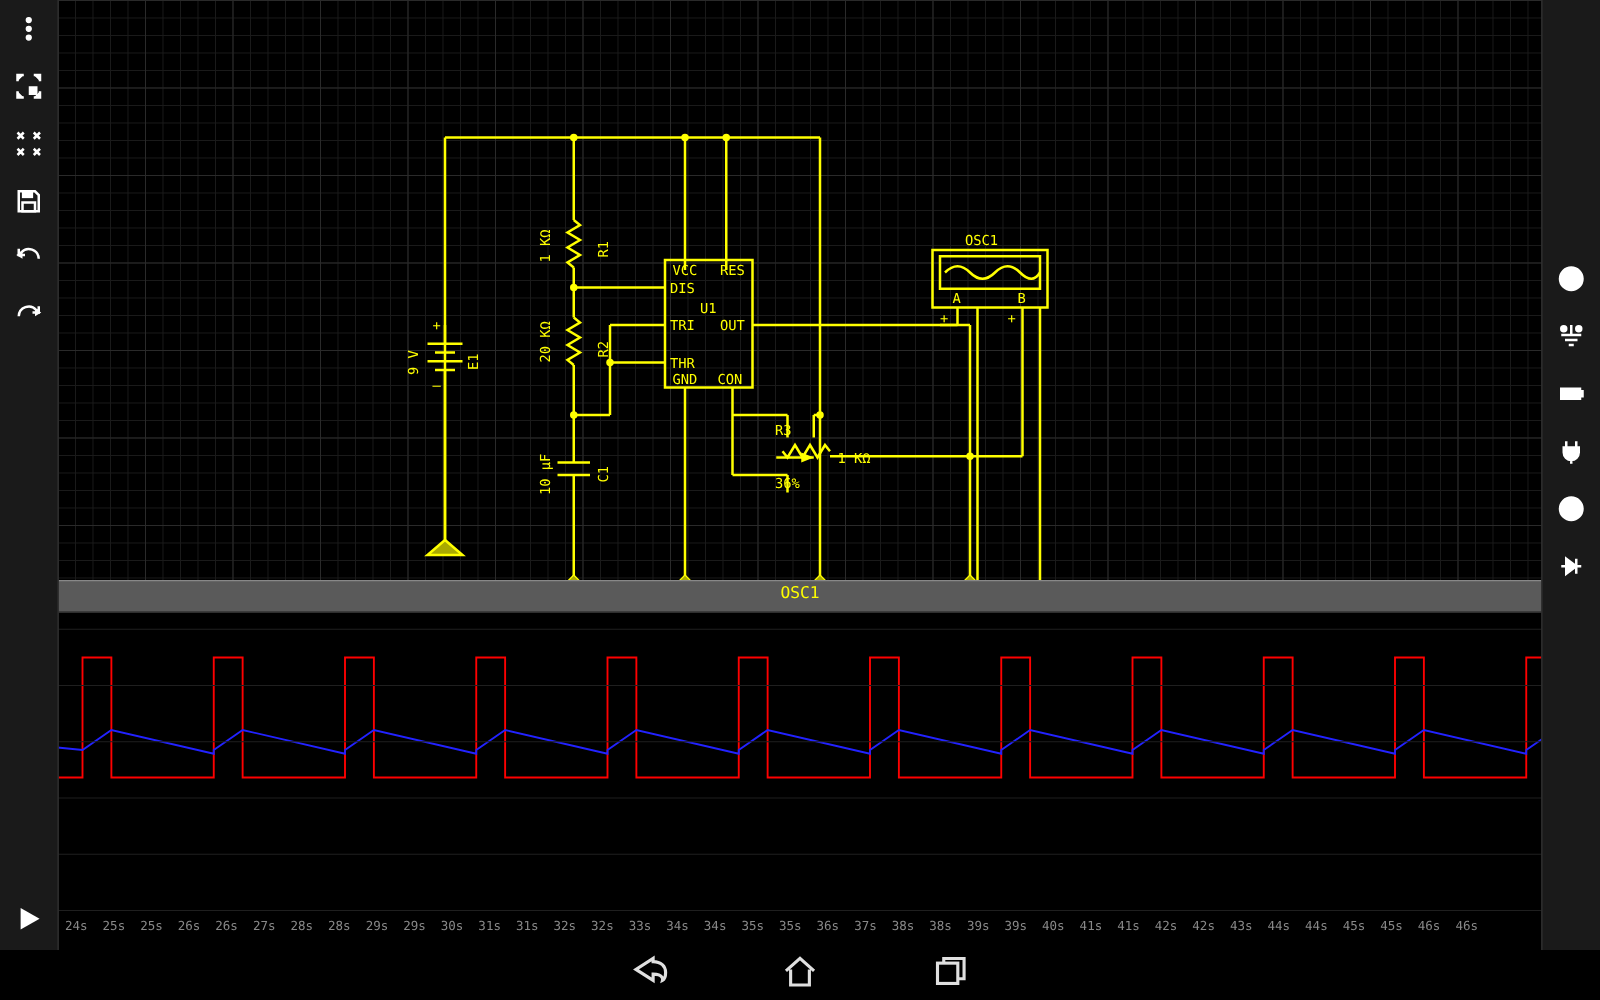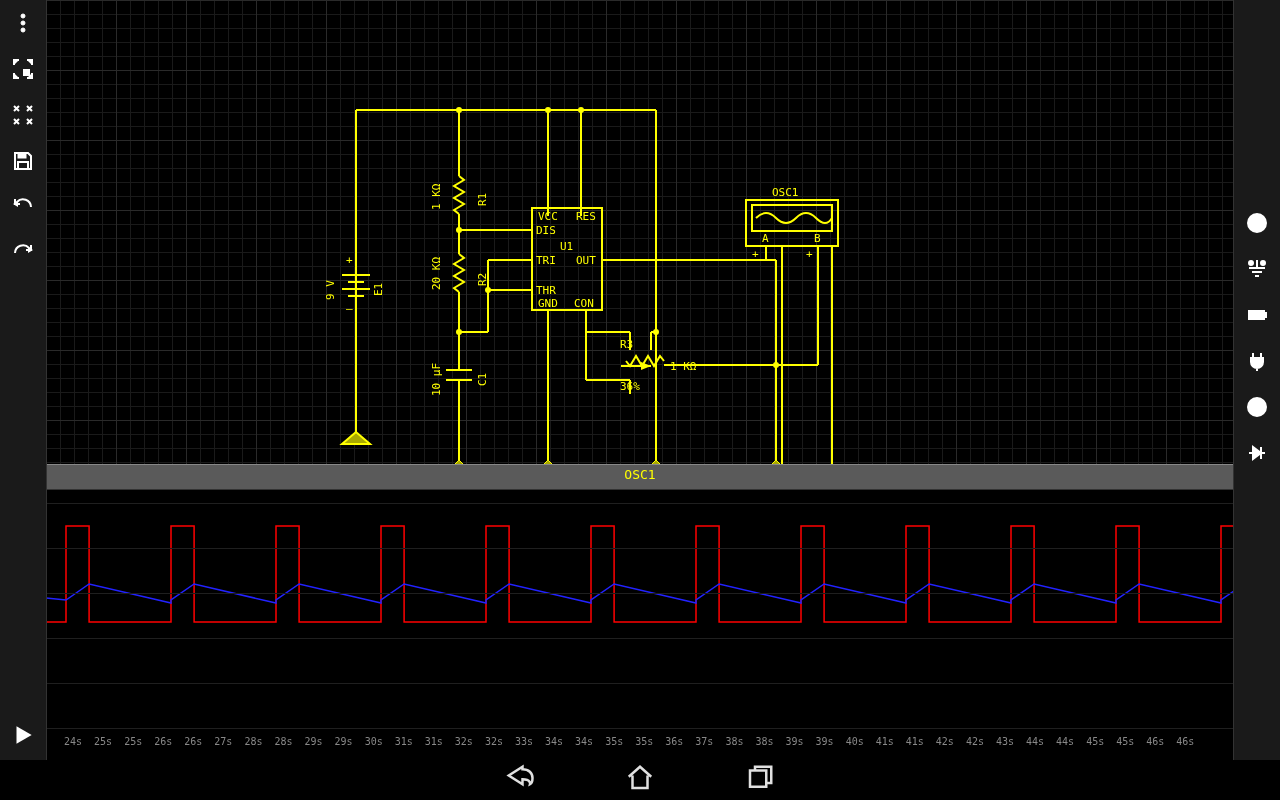--- a/index.html
+++ b/index.html
@@ -12,21 +12,21 @@
 .schematic{position:absolute;left:0;top:0;width:100%;height:100%;pointer-events:none}
 .schematic *{pointer-events:auto}
 .wire{stroke:#ff0;stroke-width:2;fill:none}
 .comp-text{fill:#ff0;font-size:11px;font-family:monospace}
 .comp-text-v{fill:#ff0;font-size:11px;font-family:monospace}
 .node-dot{fill:#ff0}
 .divider{position:absolute;left:46px;right:46px;top:464px;height:24px;background:#5a5a5a;border-top:1px solid #888;border-bottom:1px solid #333;z-index:5}
 .scope-label{position:absolute;left:50%;transform:translateX(-50%);color:#ff0;font-size:13px;font-family:monospace;top:2px}
 .scope-area{position:absolute;left:46px;right:0;top:488px;height:272px;background:#000}
 .scope-grid{position:absolute;inset:0;background-image:linear-gradient(#1f1f1f 1px,transparent 1px);background-size:100% 45px;background-position:0 15px}
-.timeline{position:absolute;left:12px;right:0;bottom:6px;height:18px;display:flex;color:#888;font-size:10px;font-family:monospace}
+.timeline{position:absolute;left:0;right:0;bottom:6px;height:18px;display:flex;color:#888;font-size:10px;font-family:monospace}
 .timeline span{flex:0 0 auto;padding:0 6px}
 .nav-bar{position:absolute;left:0;right:0;bottom:0;height:40px;background:#000;display:flex;align-items:center;justify-content:center;gap:90px;z-index:20}
 .nav-btn svg{width:30px;height:30px;fill:none;stroke:#e0e0e0;stroke-width:2}
 .play-btn{position:absolute;left:0;bottom:42px;width:46px;height:46px;display:flex;align-items:center;justify-content:center;z-index:11;cursor:pointer}
 .ground-arrow{fill:#aa0;stroke:#ff0}
 </style>
 </head>
 <body>
 
 <div class="toolbar-left">

